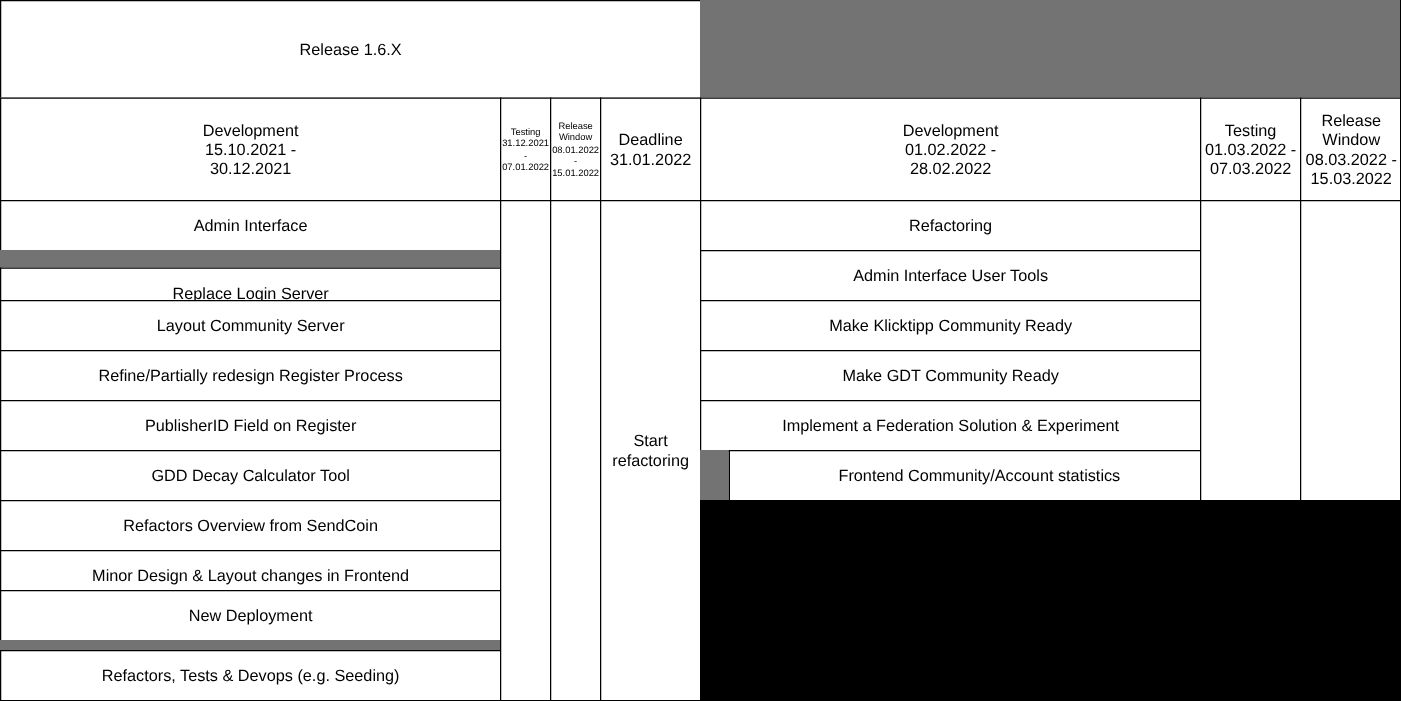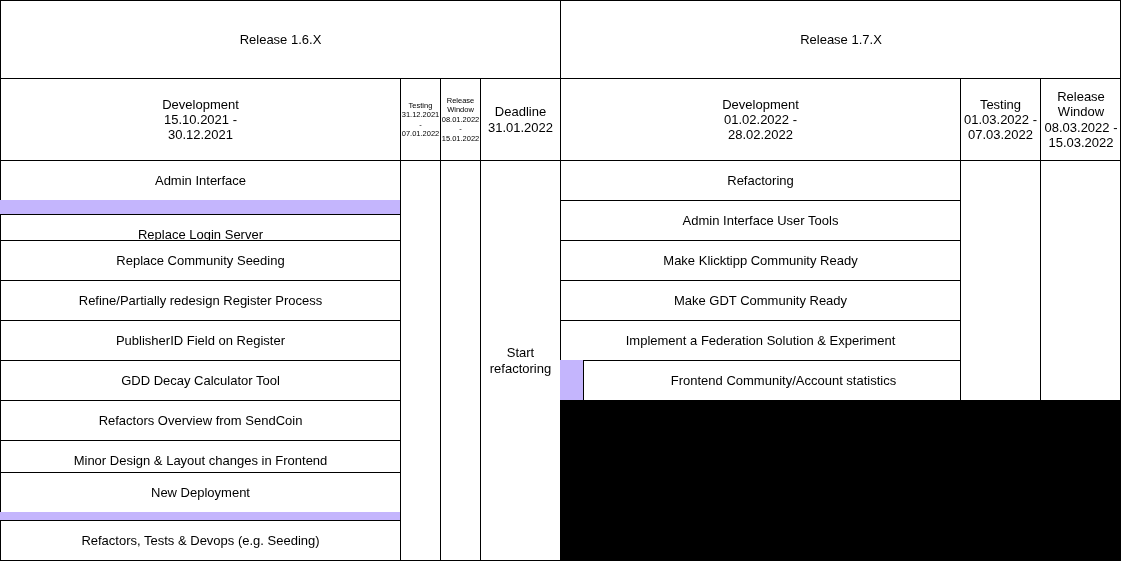--- a/index.html
+++ b/index.html
@@ -9,21 +9,21 @@
     font-family: "Liberation Sans", "DejaVu Sans", sans-serif;
     color: #000000;
   }
   .canvas {
     position: relative;
     width: 1121px;
     height: 561px;
     box-sizing: border-box;
     border-right: 1px solid #000000;
     border-bottom: 1px solid #000000;
-    background: #c4b5fd;
+    background: #737373;
     overflow: hidden;
   }
   .cell {
     position: absolute;
     box-sizing: border-box;
     border-left: 1px solid #000000;
     border-top: 1px solid #000000;
     display: flex;
     align-items: center;
     justify-content: center;
@@ -65,35 +65,34 @@
 Window
 08.01.2022
 -
 15.01.2022</div>
 
   <div class="cell" style="left:480px; top:78px; width:80px; height:82px;">Deadline
 31.01.2022</div>
 
   <div class="cell" style="left:0; top:160px; width:400px; height:40px;">Admin Interface</div>
   <div class="cell" style="left:0; top:200px; width:400px; height:40px;margin-top:14px;">Replace Login Server</div>
-  <div class="cell" style="left:0; top:240px; width:400px; height:40px;">Replace Community Seeding</div>
+  <div class="cell" style="left:0; top:240px; width:400px; height:40px;">Layout Community Server</div>
   <div class="cell" style="left:0; top:280px; width:400px; height:40px;">Refine/Partially redesign Register Process</div>
   <div class="cell" style="left:0; top:320px; width:400px; height:40px;">PublisherID Field on Register</div>
   <div class="cell" style="left:0; top:360px; width:400px; height:40px;">GDD Decay Calculator Tool</div>
   <div class="cell" style="left:0; top:400px; width:400px; height:40px;">Refactors Overview from SendCoin</div>
   <div class="cell" style="left:0; top:440px; width:400px; height:40px;text-align:right;">Minor Design &amp; Layout changes in Frontend</div>
   <div class="cell" style="left:0; top:472px; width:400px; height:40px;">New Deployment</div>
   <div class="cell" style="left:0; top:520px; width:400px; height:40px;">Refactors, Tests &amp; Devops (e.g. Seeding)</div>
 
   <div class="cell" style="left:400px; top:160px; width:40px; height:400px;"></div>
   <div class="cell" style="left:440px; top:160px; width:40px; height:400px;"></div>
   <div class="cell" style="left:480px; top:160px; width:80px; height:400px;">Start
 refactoring</div>
 
-  <div class="cell" style="left:560px; top:0; width:561px; height:78px;">Release 1.7.X</div>
 
   <div class="cell" style="left:560px; top:78px; width:400px; height:82px;">Development
 01.02.2022 -
 28.02.2022</div>
 
   <div class="cell" style="left:960px; top:78px; width:80px; height:82px;">Testing
 01.03.2022 -
 07.03.2022</div>
 
   <div class="cell" style="left:1040px; top:78px; width:81px; height:82px;">Release

